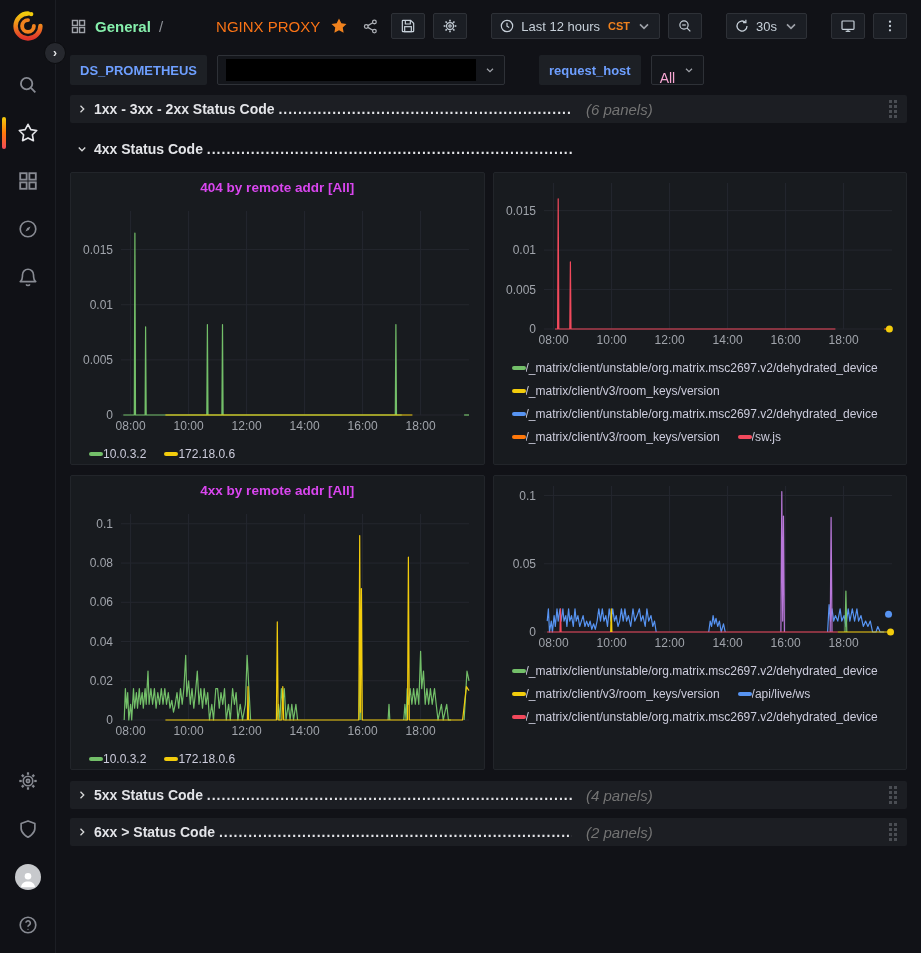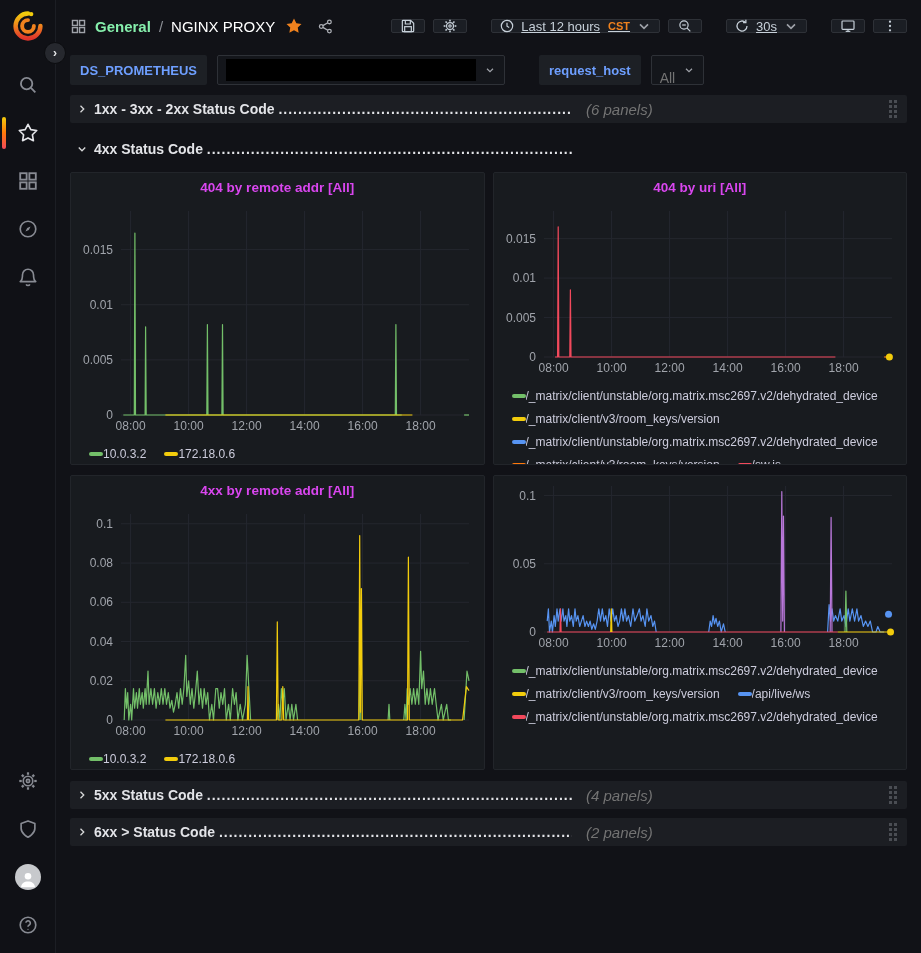--- a/index.html
+++ b/index.html
@@ -26,41 +26,41 @@
     align-items:flex-end; justify-content:center; overflow:hidden; }
 
   
   .main { flex:1; display:flex; flex-direction:column; min-width:0; }
 
   
   .topnav { height:52px; display:flex; align-items:center; padding:0 14px; }
   .breadcrumb { display:flex; align-items:center; gap:8px; font-size:15px; }
   .crumb-section { color:#86efac;font-weight:bold; }
   .crumb-sep { color:#8d9097; }
-  .crumb-title { color:#ffffff; }
+  .crumb-title { color:#f97316;margin-left:45px; }
   .bc-icon { color:#9fa2a9; display:flex; }
   .star-gold { color:#f0821e; display:flex; margin-left:2px; }
   .share-ic { color:#aeb1b7; display:flex; margin-left:6px; }
   .nav-actions { margin-left:auto; display:flex; align-items:center; gap:8px; }
-  .nav-btn { height:14px; min-width:34px; padding:0 7px; background:#1b1e24; border:1px solid #2e3137;
+  .nav-btn { height:26px; min-width:34px; padding:0 7px; background:#1b1e24; border:1px solid #2e3137;
     border-radius:2px; color:#c7d0d9; display:flex; align-items:center; justify-content:center; gap:6px;
-    font-size:13px; cursor:pointer; white-space:nowrap;text-decoration:underline; }
+    font-size:13px; cursor:pointer; white-space:nowrap; }
   .nav-btn svg { width:16px; height:16px; }
   .grp-gap { width:8px; }
   .tz { color:#f0821e; font-size:11px; font-weight:bold; margin-left:2px; }
   .chev { color:#9fa2a9; display:flex; }
 
   
   .varbar { display:flex; align-items:center; gap:10px; padding:3px 20px 8px 14px; }
   .var-label { height:30px; display:flex; align-items:center; padding:0 10px; background:#1d2025;
     border-radius:2px; color:#6e9fff; font-size:13px; font-weight:bold; }
   .var-select { height:30px; display:flex; align-items:center; border:1px solid #2e3137;
     border-radius:2px; background:#14161b; padding:0 8px; gap:8px; cursor:pointer; }
   .redact { width:250px; height:22px; background:#000; }
-  .all-val { color:#737373; font-size:14px;margin-top:16px; }
+  .all-val { color:#f9a8d4; font-size:14px;margin-top:16px; }
 
   
   .content { flex:1; padding:2px 14px 0 14px; overflow:hidden; }
 
   .rowheader { height:28px; display:flex; align-items:center; border-radius:2px; padding:0 6px;
     cursor:pointer; }
   .rowheader.collapsed { background:#1c1e23; }
   .rowheader + .rowheader { margin-top:9px; }
   .row-chev { width:14px; color:#d8d9da; display:flex; margin-right:4px; flex:0 0 14px; }
   .row-main { width:478px; overflow:hidden; white-space:nowrap; font-size:14px; font-weight:bold;
@@ -376,21 +376,20 @@
                   <span class="llbl">10.0.3.2</span>
                 </span>
                 <span class="litem">
                   <span class="lsw" style="background: rgb(242, 204, 12);"></span>
                   <span class="llbl">172.18.0.6</span>
                 </span>
               </div>
             </div>
         </div>
         <div class="panel">
-          <div class="ptitle">404 by uri [All]</div>
           <div class="chartwrap"><svg width="411" height="177">
                 <line x1="59.57" y1="10" x2="59.57" y2="156" stroke="#24272e" stroke-width="1"></line>
                 <text x="59.57" y="171" text-anchor="middle" font-size="12" fill="#a0a4ab">08:00</text>
                 <line x1="117.57" y1="10" x2="117.57" y2="156" stroke="#24272e" stroke-width="1"></line>
                 <text x="117.57" y="171" text-anchor="middle" font-size="12" fill="#a0a4ab">10:00</text>
                 <line x1="175.57" y1="10" x2="175.57" y2="156" stroke="#24272e" stroke-width="1"></line>
                 <text x="175.57" y="171" text-anchor="middle" font-size="12" fill="#a0a4ab">12:00</text>
                 <line x1="233.57" y1="10" x2="233.57" y2="156" stroke="#24272e" stroke-width="1"></line>
                 <text x="233.57" y="171" text-anchor="middle" font-size="12" fill="#a0a4ab">14:00</text>
                 <line x1="291.56999999999994" y1="10" x2="291.56999999999994" y2="156" stroke="#24272e" stroke-width="1"></line>

